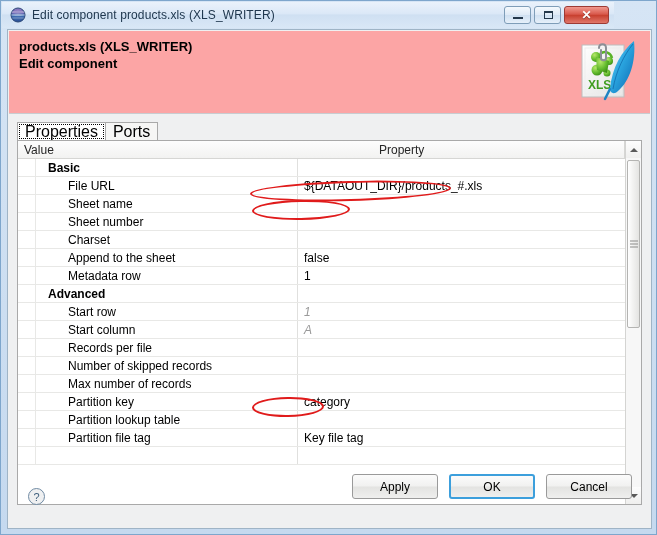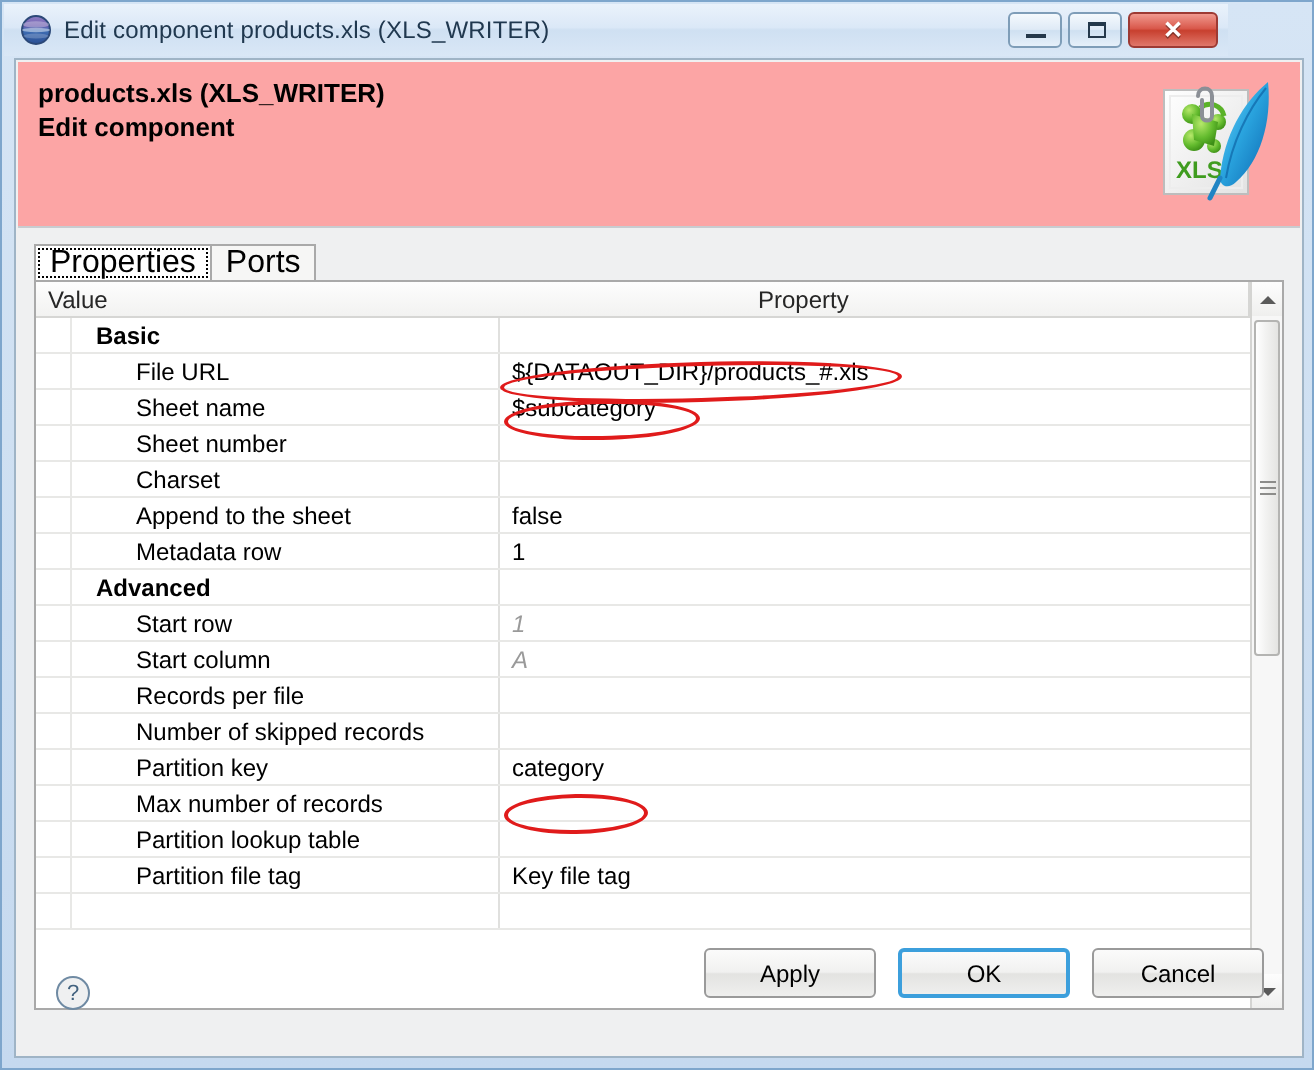--- a/index.html
+++ b/index.html
@@ -144,21 +144,21 @@
     position: absolute; left: 0; top: 18px;
     width: 607px; height: 345px;
   }
   .row {
     position: relative;
     height: 18px; width: 100%;
     border-bottom: 1px solid #e8e8e6;
     display: flex;
   }
   .cell-prop {
-    width: 232px; height: 100%;
+    width: 280px; height: 100%;
     border-right: 1px solid #e0e0de;
     display: flex; align-items: center;
     font-size: 12px; color: #000;
     overflow: hidden; white-space: nowrap;
   }
   .cell-val {
     flex: 1 1 auto; height: 100%;
     display: flex; align-items: center;
     padding-left: 6px;
     font-size: 12px; color: #000;
@@ -355,21 +355,20 @@
               <div class="gutter"></div>
               <span class="plabel">File URL</span>
             </div>
             <div class="cell-val">${DATAOUT_DIR}/products_#.xls</div>
           </div>
           <div class="row item">
             <div class="cell-prop">
               <div class="gutter"></div>
               <span class="plabel">Sheet name</span>
             </div>
-            <div class="cell-val">$subcategory</div>
           </div>
           <div class="row item">
             <div class="cell-prop">
               <div class="gutter"></div>
               <span class="plabel">Sheet number</span>
             </div>
             <div class="cell-val"></div>
           </div>
           <div class="row item">
             <div class="cell-prop">
@@ -422,30 +421,30 @@
           <div class="row item">
             <div class="cell-prop">
               <div class="gutter"></div>
               <span class="plabel">Number of skipped records</span>
             </div>
             <div class="cell-val"></div>
           </div>
           <div class="row item">
             <div class="cell-prop">
               <div class="gutter"></div>
+              <span class="plabel">Max number of records</span>
+            </div>
+            <div class="cell-val"></div>
+          </div>
+          <div class="row item">
+            <div class="cell-prop">
+              <div class="gutter"></div>
               <span class="plabel">Partition key</span>
             </div>
             <div class="cell-val">category</div>
-          </div>
-          <div class="row item">
-            <div class="cell-prop">
-              <div class="gutter"></div>
-              <span class="plabel">Max number of records</span>
-            </div>
-            <div class="cell-val"></div>
           </div>
           <div class="row item">
             <div class="cell-prop">
               <div class="gutter"></div>
               <span class="plabel">Partition lookup table</span>
             </div>
             <div class="cell-val"></div>
           </div>
           <div class="row item">
             <div class="cell-prop">

